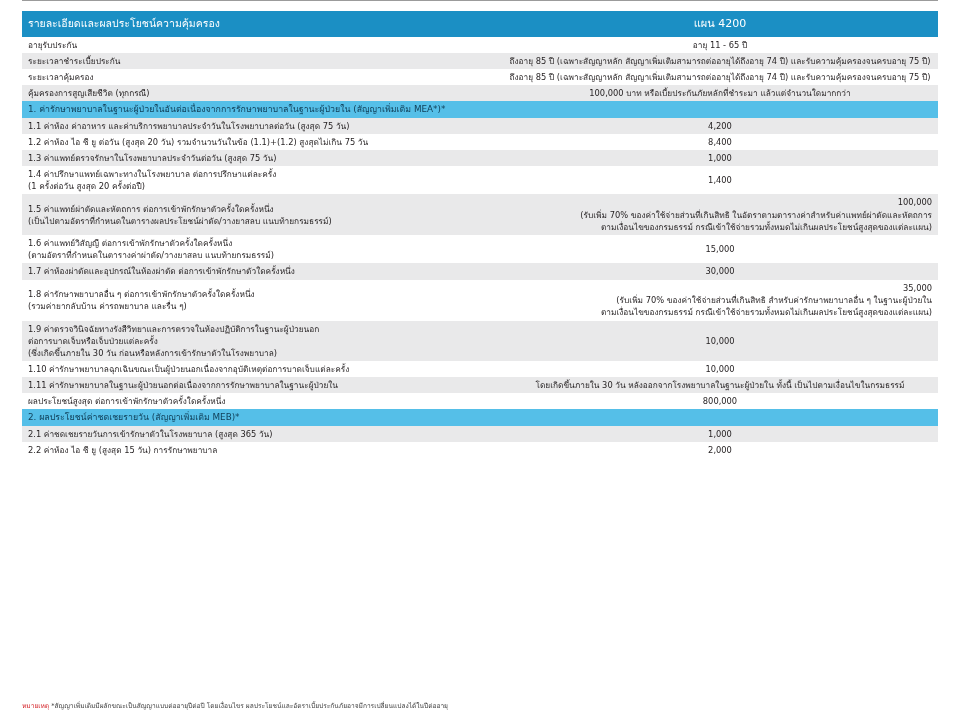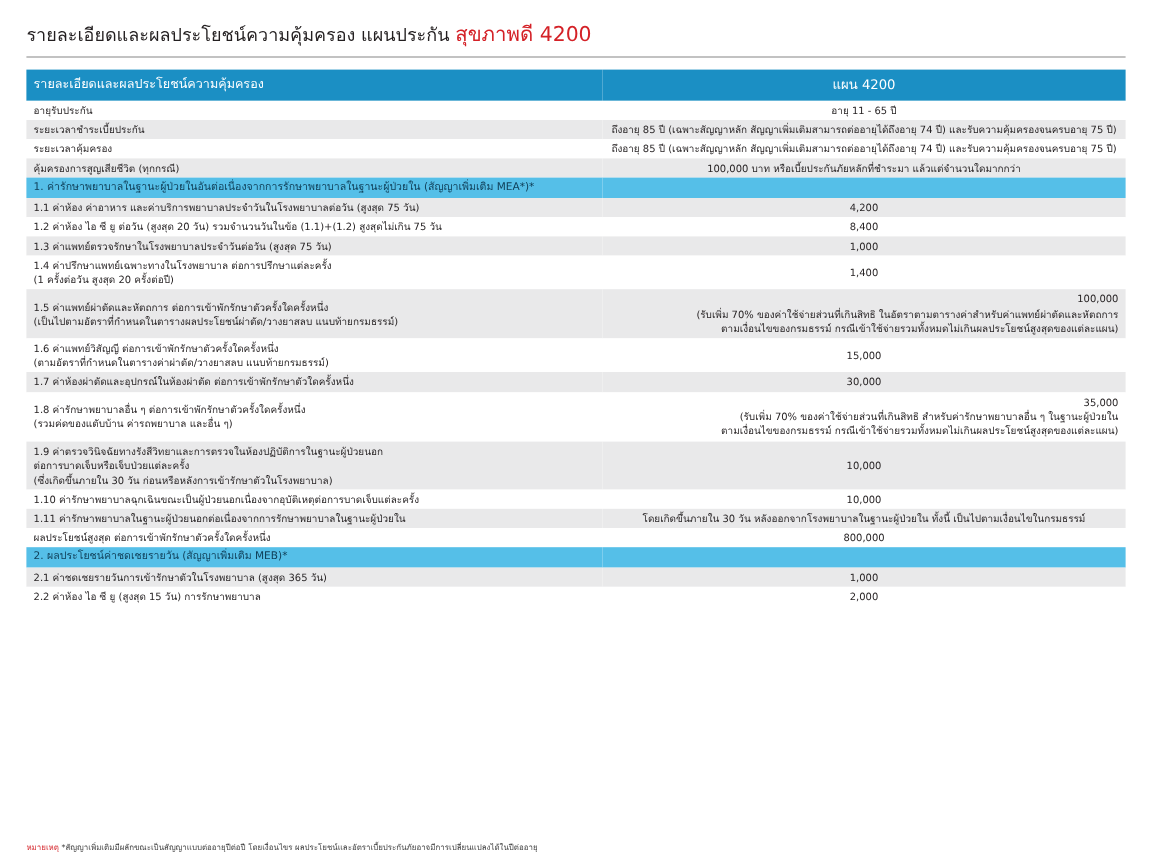--- a/index.html
+++ b/index.html
@@ -80,23 +80,20 @@
   .footnote .fn-label { color: #d42127; }
   .val-block { text-align: right; line-height: 1.5; }
   .val-block .v-num { display: block; }
   .val-block .v-note { display: block; }
 </style>
 </head>
 <body>
 
 <div class="page">
 
-  <div class="title-bar">
-    <span class="t-main">รายละเอียดและผลประโยชน์ความคุ้มครอง  แผนประกัน </span><span class="t-plan">สุขภาพดี 4200</span>
-  </div>
   <div class="title-rule"></div>
 
   <table class="cov">
     <colgroup>
       <col class="c-left">
       <col class="c-right">
     </colgroup>
     <tbody id="tbody">
         <tr class="hdr">
           <td>รายละเอียดและผลประโยชน์ความคุ้มครอง</td>
@@ -177,21 +174,21 @@
         </tr>
         <tr class="r-grey">
           <td>
             <span class="sub">1.7 ค่าห้องผ่าตัดและอุปกรณ์ในห้องผ่าตัด ต่อการเข้าพักรักษาตัวใดครั้งหนึ่ง</span>
           </td>
           <td class="ctr"><span>30,000</span></td>
         </tr>
         <tr class="r-white">
           <td>
             <span class="sub">1.8 ค่ารักษาพยาบาลอื่น ๆ ต่อการเข้าพักรักษาตัวครั้งใดครั้งหนึ่ง</span>
-            <span class="sub">(รวมค่ดของแตับบ้าน ค่ารถพยาบาล และอื่น ๆ)</span>
+            <span class="sub">(รวมค่ายากลับบ้าน ค่ารถพยาบาล และรื่น ๆ)</span>
           </td>
           <td class="ctr">
             <div class="val-block">
               <span class="v-num">35,000</span>
               <span class="v-note">(รับเพิ่ม 70% ของค่าใช้จ่ายส่วนที่เกินสิทธิ สำหรับค่ารักษาพยาบาลอื่น ๆ ในฐานะผู้ป่วยใน</span>
               <span class="v-note">ตามเงื่อนไขของกรมธรรม์ กรณีเข้าใช้จ่ายรวมทั้งหมดไม่เกินผลประโยชน์สูงสุดของแต่ละแผน)</span>
             </div>
           </td>
         </tr>
         <tr class="r-grey">

